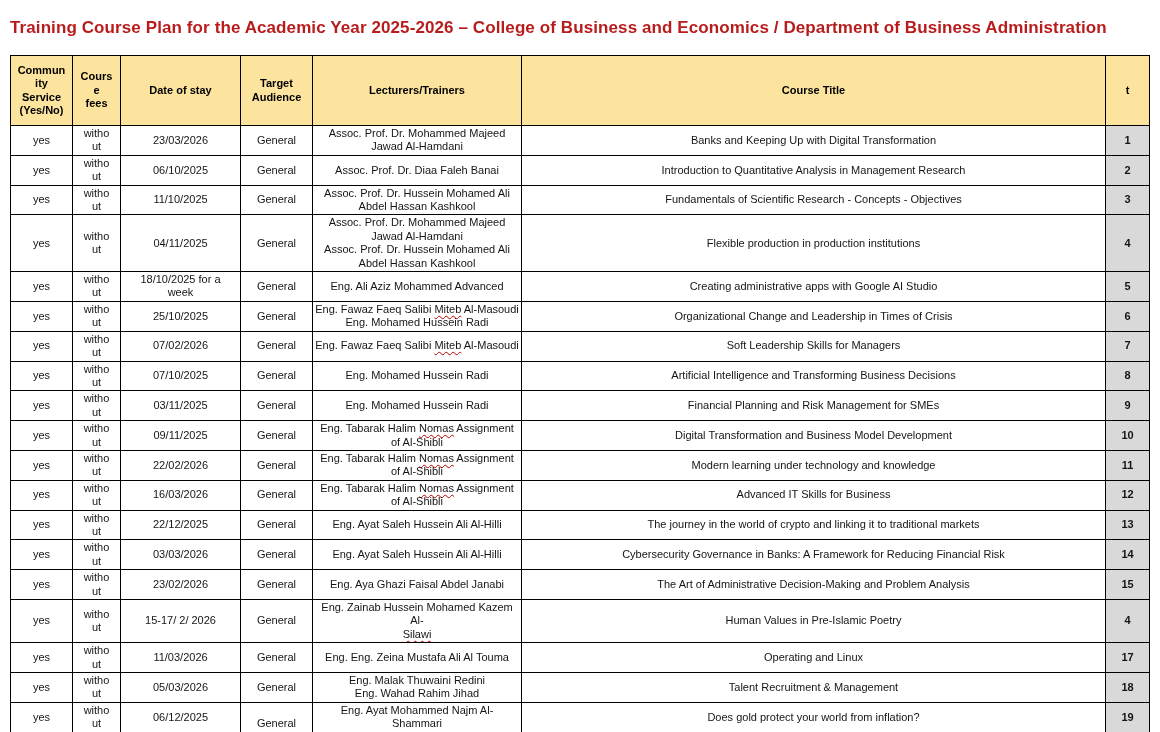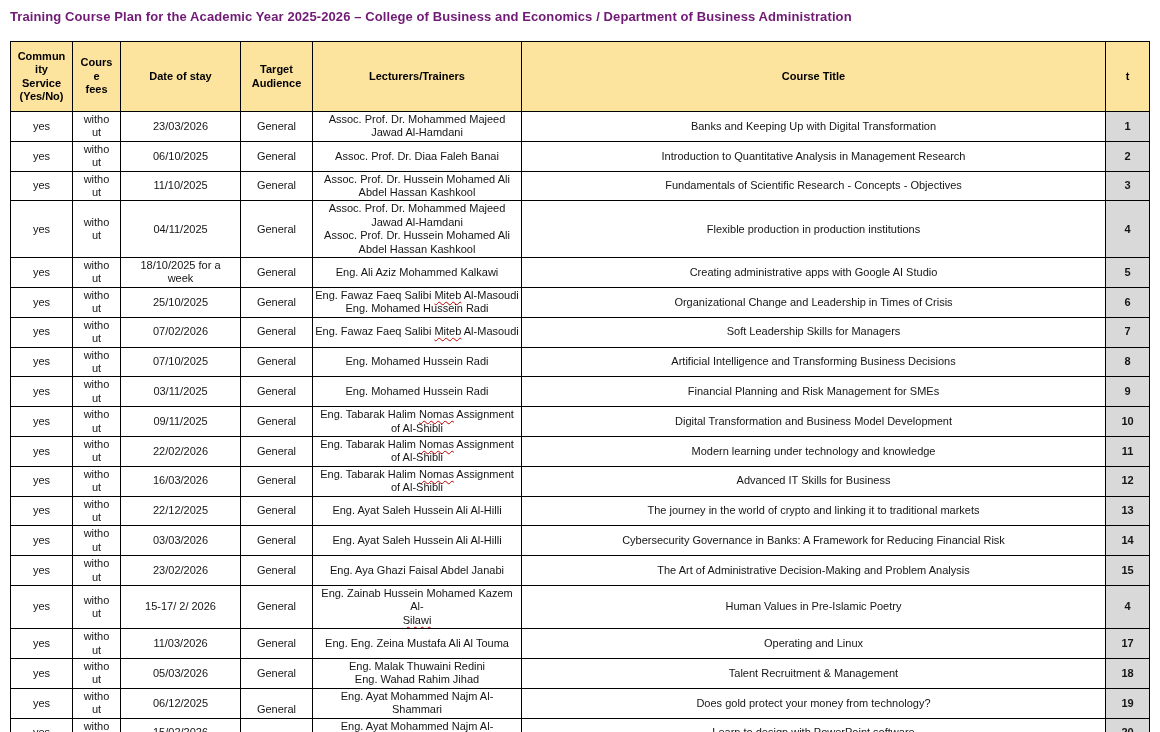--- a/index.html
+++ b/index.html
@@ -9,24 +9,24 @@
     --squiggle:#C00000;
     --ink:#151515;
   }
   html,body{margin:0;padding:0;background:#ffffff;}
   body{
     width:1160px;height:732px;overflow:hidden;
     font-family:"Liberation Sans", sans-serif;
     color:var(--ink);
   }
   .title{
-    margin:9px 10px 0 10px;
-    font-size:13px;
+    margin:18px 10px 0 10px;
+    font-size:17px;
     font-weight:700;
-    color:#701a75;
+    color:#b91c1c;
     letter-spacing:.1px;
   }
   table{
     border-collapse:collapse;
     table-layout:fixed;
     width:1139px;
     margin:17px 0 0 10px;
   }
   th,td{
     border:1px solid var(--border);
@@ -129,21 +129,21 @@
     <td>General</td>
     <td>Assoc. Prof. Dr. Mohammed Majeed<br>Jawad Al-Hamdani<br>Assoc. Prof. Dr. Hussein Mohamed Ali<br>Abdel Hassan Kashkool</td>
     <td>Flexible production in production institutions</td>
     <td class="num">4</td>
   </tr>
         <tr>
     <td>yes</td>
     <td>witho<br>ut</td>
     <td>18/10/2025 for a<br>week</td>
     <td>General</td>
-    <td>Eng. Ali Aziz Mohammed Kalkawi</td>
+    <td>Eng. Ali Aziz Mohammed Advanced</td>
     <td>Creating administrative apps with Google AI Studio</td>
     <td class="num">5</td>
   </tr>
         <tr>
     <td>yes</td>
     <td>witho<br>ut</td>
     <td>25/10/2025</td>
     <td>General</td>
     <td>Eng. Fawaz Faeq Salibi <span class="misspelled">Miteb</span> Al-Masoudi<br>Eng. Mohamed Hussein Radi</td>
     <td>Organizational Change and Leadership in Times of Crisis</td>
@@ -256,21 +256,21 @@
     <td>Eng. Malak Thuwaini Redini<br>Eng. Wahad Rahim Jihad</td>
     <td>Talent Recruitment &amp; Management</td>
     <td class="num">18</td>
   </tr>
         <tr>
     <td>yes</td>
     <td>witho<br>ut</td>
     <td>06/12/2025</td>
     <td class="vbottom">General</td>
     <td>Eng. Ayat Mohammed Najm Al-<br>Shammari</td>
-    <td>Does gold protect your money from technology?</td>
+    <td>Does gold protect your world from inflation?</td>
     <td class="num">19</td>
   </tr>
         <tr>
     <td>yes</td>
     <td>witho<br>ut</td>
     <td>15/02/2026</td>
     <td class="vbottom">General</td>
     <td>Eng. Ayat Mohammed Najm Al-<br>Shammari</td>
     <td>Learn to design with PowerPoint software</td>
     <td class="num">20</td>

